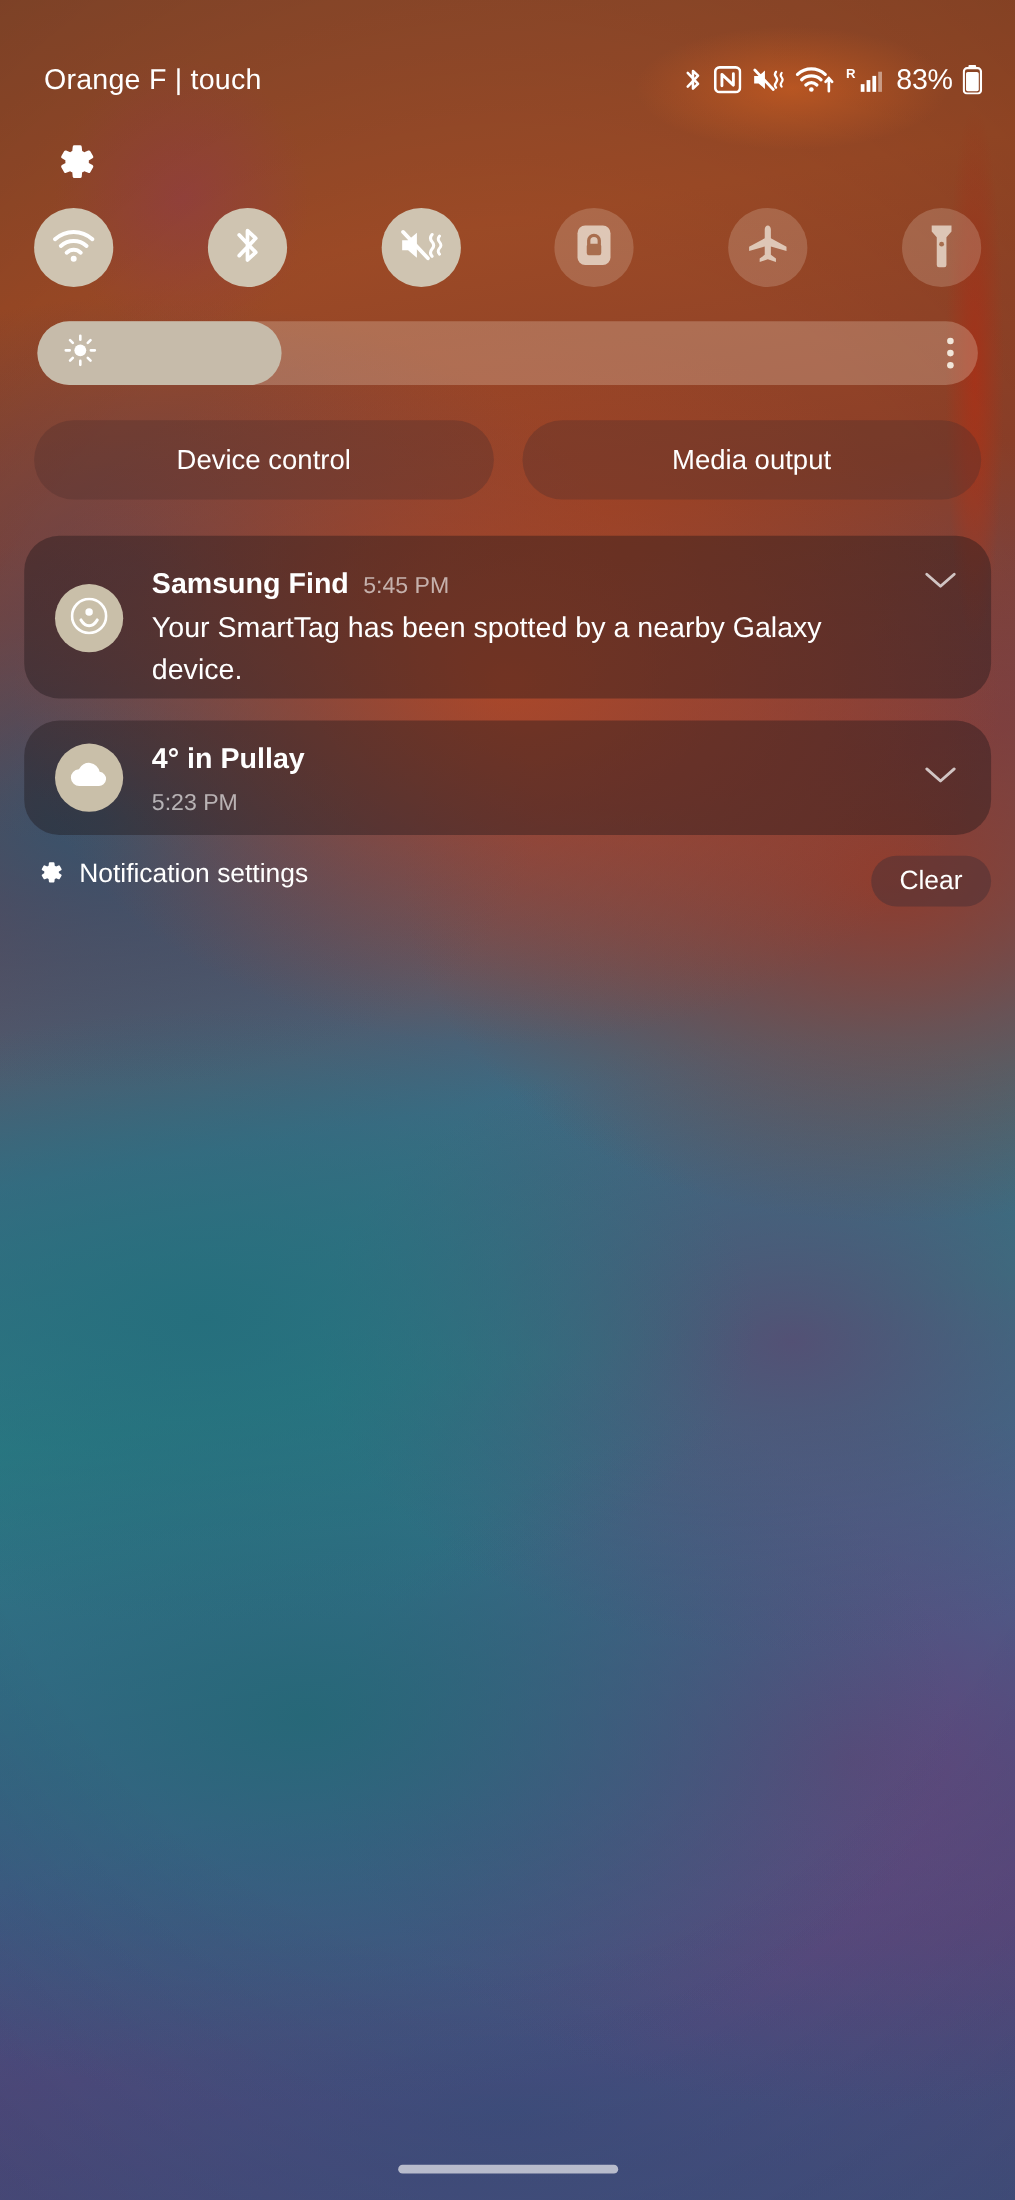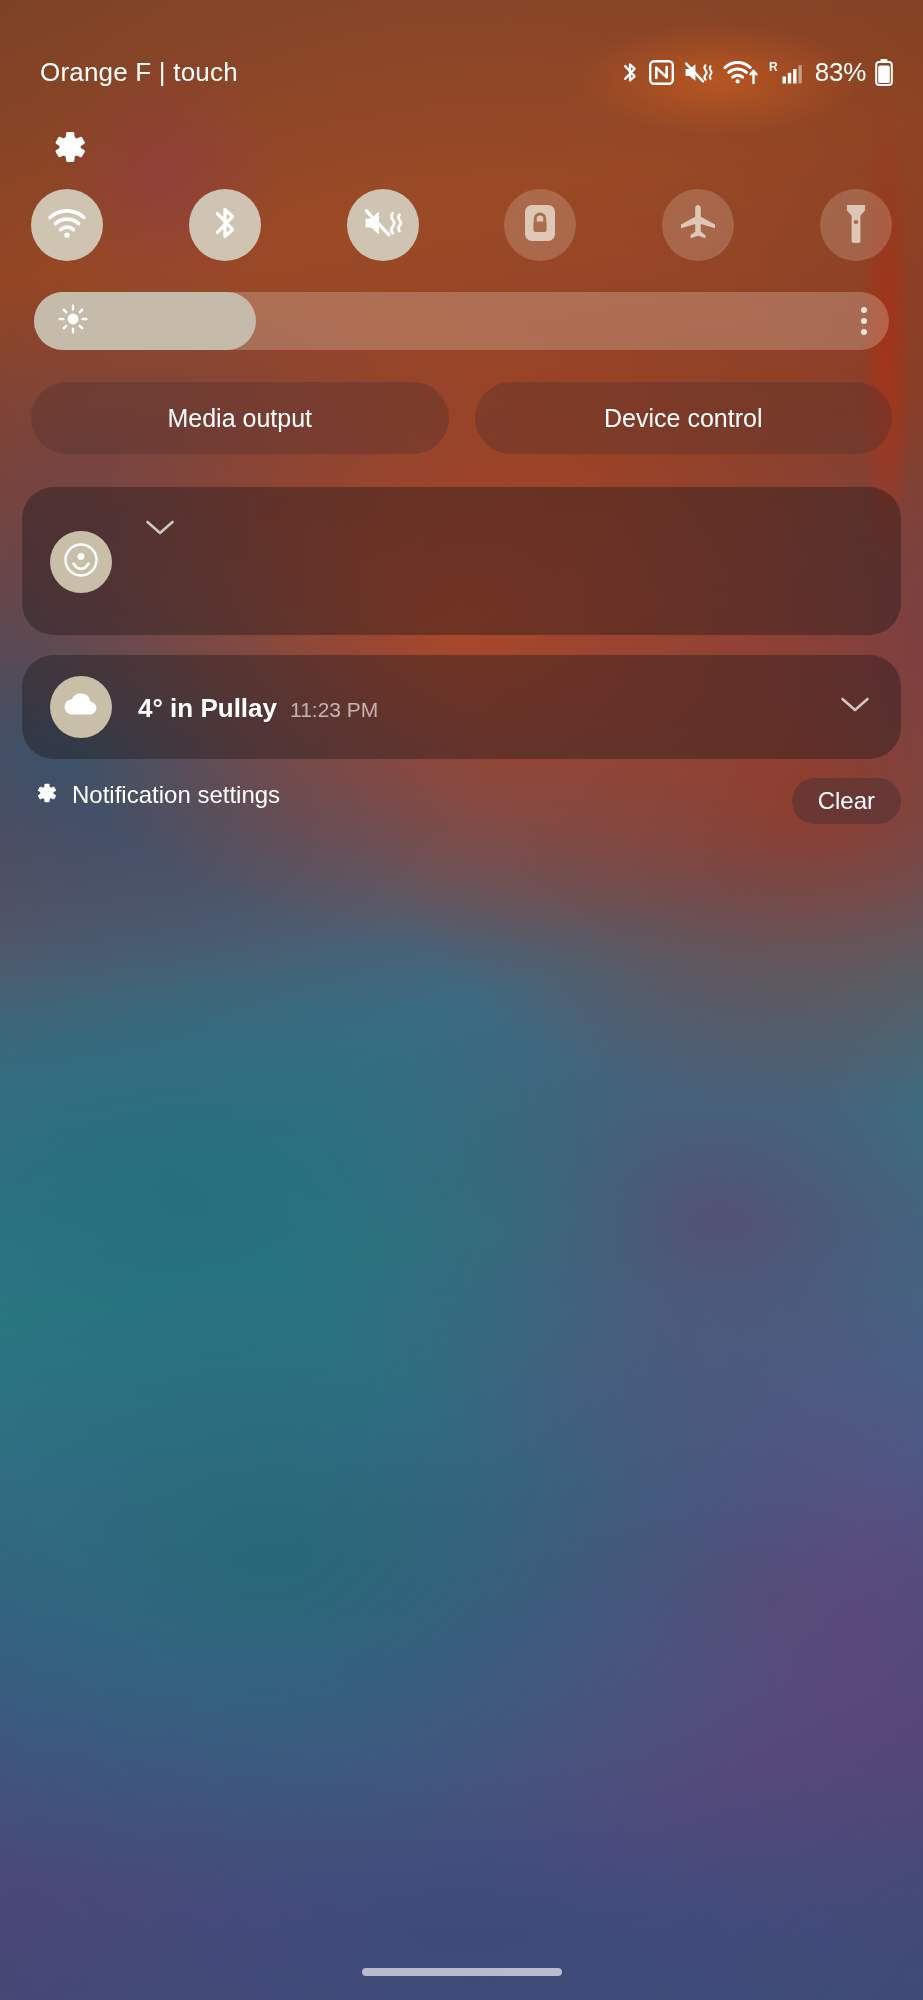--- a/index.html
+++ b/index.html
@@ -122,21 +122,21 @@
   .notif-body { flex: 1 1 auto; min-width: 0; padding-top: 2px; }
   .notif-head { display: flex; align-items: baseline; gap: 13px; }
   .notif-app { color: #fff; font-size: 26px; font-weight: 700; white-space: nowrap; }
   .notif-time { color: rgba(255,255,255,0.62); font-size: 21px; white-space: nowrap; }
   .notif-text { color: #fff; font-size: 26px; line-height: 1.45; margin-top: 6px; }
   .notif-chevron {
     flex: 0 0 auto; width: 44px; display: flex; align-items: flex-start;
     justify-content: center; padding-top: 6px;
   }
   #notif-weather .notif-chevron { align-items: center; padding-top: 0; }
-  #notif-weather .notif-head { align-items: baseline; }
+  #notif-weather .notif-head { align-items: baseline; flex-direction: column; }
 
   
   .notif-footer {
     position: absolute; top: 772px; left: 32px; right: 22px; height: 46px;
     display: flex; align-items: center; justify-content: space-between;
   }
   .nf-left { display: flex; align-items: center; gap: 14px; }
   .nf-label { color: #fff; font-size: 24px; }
   .clear-btn {
     height: 46px; padding: 0 26px; border-radius: 23px;
@@ -300,55 +300,62 @@
         </span>
       </div>
       <div class="bright-dots">
         <i></i>
         <i></i>
         <i></i>
       </div>
     </div>
 
     <div class="pills">
+      <div class="pill">Device control</div>
       <div class="pill">Media output</div>
-      <div class="pill">Device control</div>
     </div>
 
     <div class="notif" id="notif-find">
       <div class="notif-icon">
         <span>
           <svg width="34" height="34" viewBox="0 0 34 34">
             <circle cx="17" cy="17" r="15.5" fill="none" stroke="#fff" stroke-width="2.4"></circle>
             <circle cx="17" cy="13.4" r="3.4" fill="#fff"></circle>
             <path d="M9.6 20.6c2 3.4 4.7 5.2 7.4 5.2s5.4-1.8 7.4-5.2" fill="none" stroke="#fff" stroke-width="2.8" stroke-linecap="round"></path>
           </svg>
         </span>
       </div>
+      <div class="notif-body">
+        <div class="notif-head">
+          <span class="notif-app">Samsung Find</span>
+          <span class="notif-time">5:45 PM</span>
+        </div>
+        <div class="notif-text">Your SmartTag has been spotted by a nearby Galaxy device.</div>
+      </div>
       <div class="notif-chevron">
         <span>
           <svg width="30" height="18" viewBox="0 0 30 18">
             <path d="M2.5 3L15 14 27.5 3" fill="none" stroke="rgba(255,255,255,0.72)" stroke-width="2.6" stroke-linecap="round" stroke-linejoin="round"></path>
           </svg>
         </span>
       </div>
     </div>
 
     <div class="notif" id="notif-weather">
       <div class="notif-icon">
         <span>
           <svg width="36" height="26" viewBox="0 0 36 26">
             <path d="M9.4 22.5a7.6 7.6 0 01-.7-15.2A10 10 0 0127.6 9.7a6.4 6.4 0 01-1.2 12.8z" fill="#fff"></path>
           </svg>
         </span>
       </div>
       <div class="notif-body">
         <div class="notif-head">
           <span class="notif-app">4° in Pullay</span>
-          <span class="notif-time">11:23 PM</span>
+          <span class="notif-time">5:23 PM</span>
         </div>
       </div>
       <div class="notif-chevron">
         <span>
           <svg width="30" height="18" viewBox="0 0 30 18">
             <path d="M2.5 3L15 14 27.5 3" fill="none" stroke="rgba(255,255,255,0.72)" stroke-width="2.6" stroke-linecap="round" stroke-linejoin="round"></path>
           </svg>
         </span>
       </div>
     </div>

